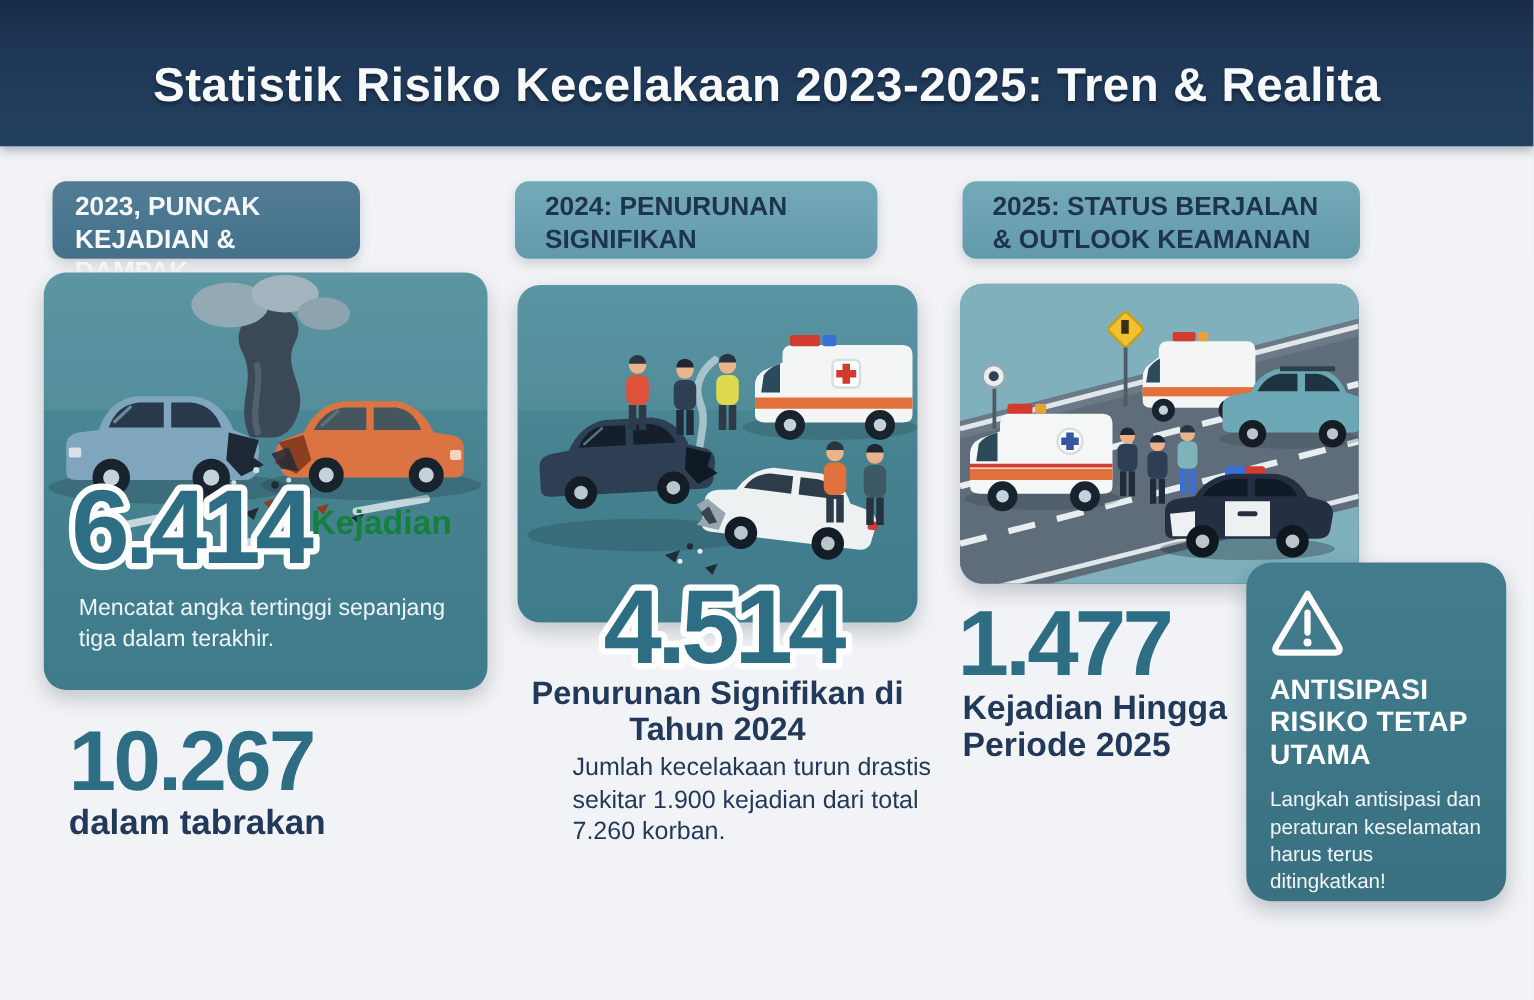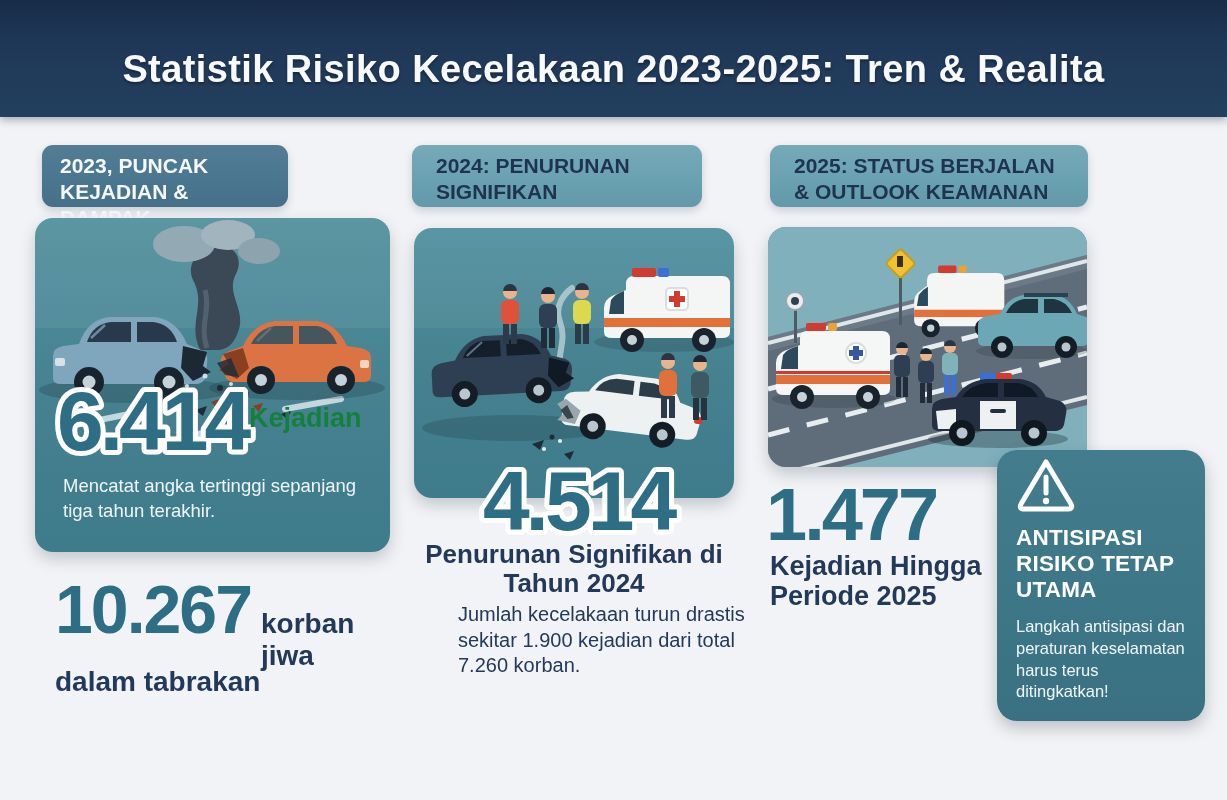--- a/index.html
+++ b/index.html
@@ -51,21 +51,21 @@
   .body2{position:absolute;left:458px;top:602px;width:296px;color:#22395a;
     font-size:20px;line-height:1.28;}
 
   .num3{position:absolute;left:766px;top:478px;font-size:74px;font-weight:bold;
     color:#2d6e84;letter-spacing:-3px;line-height:1;}
   .label3{position:absolute;left:770px;top:552px;width:235px;color:#22395a;
     font-size:27px;font-weight:bold;line-height:1.1;}
 
   
   .alert{position:absolute;left:997px;top:450px;width:208px;height:271px;border-radius:20px;
-    box-sizing:border-box;padding:7px 19px;
+    box-sizing:border-box;padding:20px 19px;
     background:linear-gradient(180deg,#427c8d 0%,#397182 100%);
     box-shadow:0 7px 16px rgba(25,45,60,.25);color:#ffffff;}
   .alert-heading{margin-top:8px;font-size:22.5px;font-weight:bold;line-height:1.15;
     letter-spacing:.2px;width:175px;}
   .alert-body{margin-top:13px;font-size:16.5px;line-height:1.33;width:172px;color:#f0f6f7;}
 </style>
 </head>
 <body>
 
 <div class="page">
@@ -153,26 +153,25 @@
         </g>
     </svg>
   </div>
 
   <svg class="bignum-svg" style="left:53px;top:376px;" width="250" height="95" viewBox="0 0 250 95">
     <text x="4" y="74" font-size="84" letter-spacing="-4" fill="#2d6e84" stroke="#ffffff" stroke-width="10" stroke-linejoin="round" paint-order="stroke">6.414</text>
   </svg>
   <div class="card1-unit">
     <div>Kejadian</div>
   </div>
-  <div class="card1-note">Mencatat angka tertinggi sepanjang tiga tahun terakhir.</div>
+  <div class="card1-note">Mencatat angka tertinggi sepanjang tiga dalam terakhir.</div>
 
   <div class="stat1">
     <div class="stat1-line1">
       <span class="stat1-num">10.267</span>
-      <span class="stat1-unit">korban jiwa</span>
     </div>
     <div class="stat1-line2">dalam tabrakan</div>
   </div>
 
   <div class="card card--2">
     <svg class="illus" width="320" height="270" viewBox="0 0 320 270">
       <rect x="0" y="0" width="320" height="100" fill="#ffffff" opacity="0.05"></rect>
       <ellipse cx="100" cy="200" rx="92" ry="13" fill="#1d2e38" opacity="0.22"></ellipse>
       <ellipse cx="250" cy="114" rx="70" ry="10" fill="#1d2e38" opacity="0.2"></ellipse>
 

